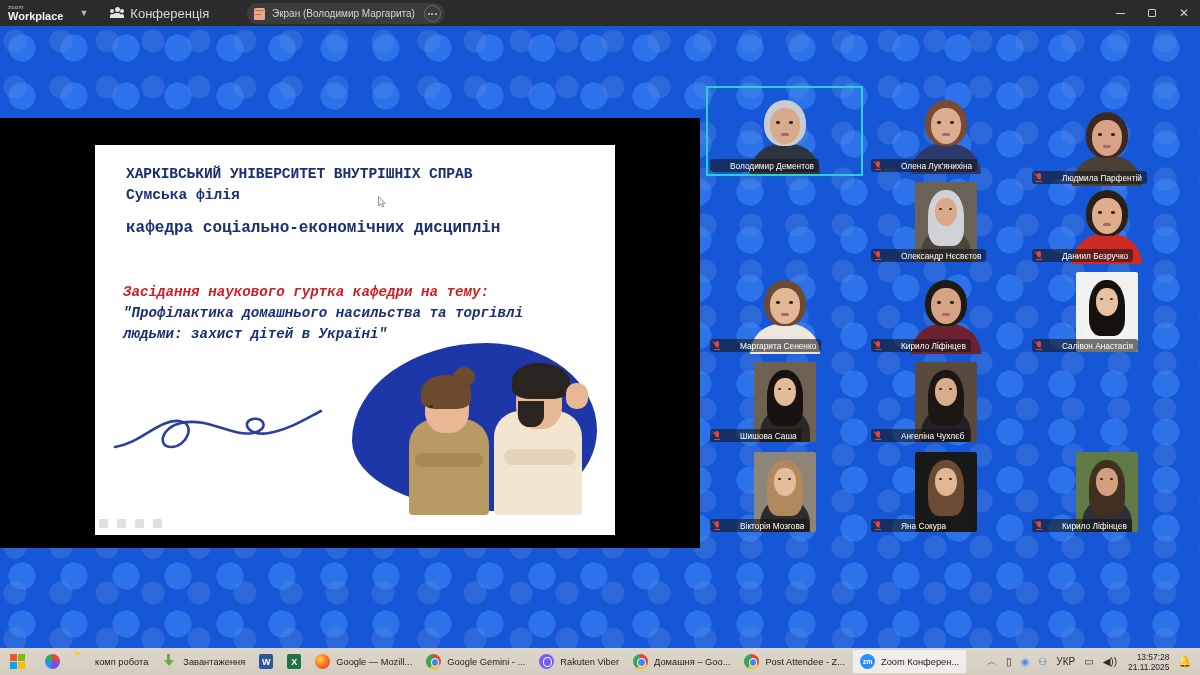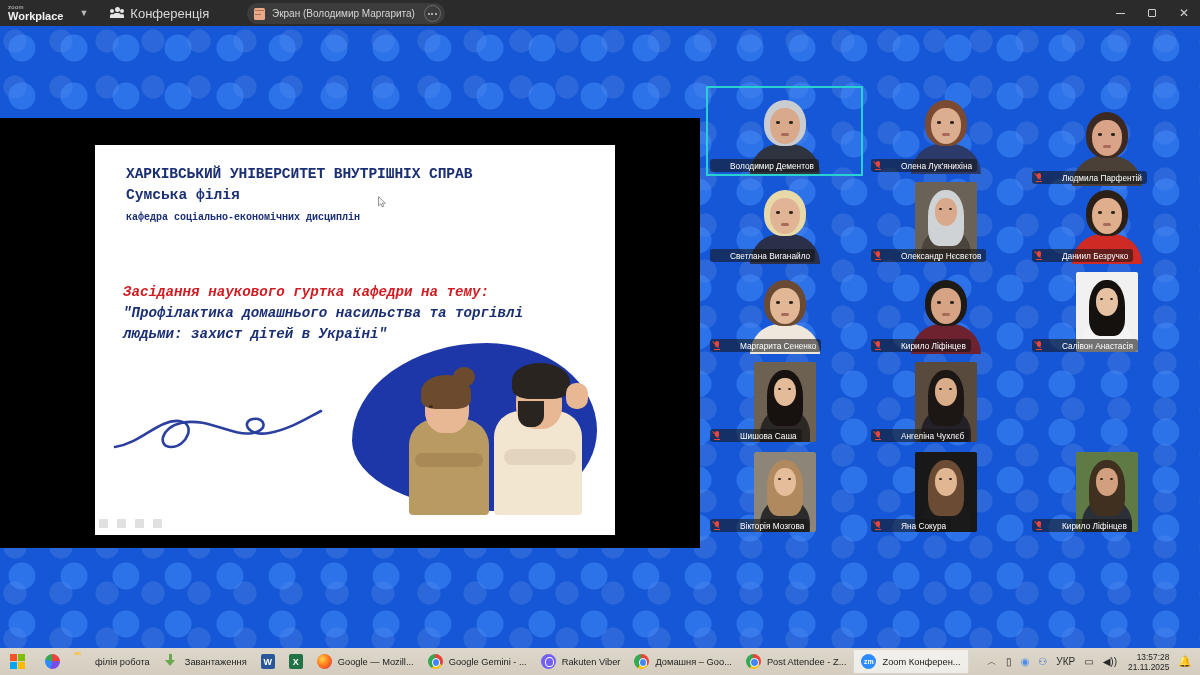--- a/index.html
+++ b/index.html
@@ -80,22 +80,22 @@
   }
   .sl-title{
     position:absolute; left:31px; top:21px; width:450px;
     color:#1b2f73; font-weight:bold; font-size:14.6px; letter-spacing:-.1px;
   }
   .sl-sub1{
     position:absolute; left:31px; top:42px;
     color:#1b2f73; font-weight:bold; font-size:14.6px;
   }
   .sl-sub2{
-    position:absolute; left:31px; top:67px;
-    color:#1b2f73; font-weight:bold; font-size:10px;
+    position:absolute; left:31px; top:74px;
+    color:#1b2f73; font-weight:bold; font-size:16px;
   }
   .sl-theme{
     position:absolute; left:28px; top:137px; width:470px;
     font-style:italic; font-weight:bold; font-size:14.2px; line-height:21px;
   }
   .sl-theme .red{ color:#d01d24; display:block; }
   .sl-theme .blue{ color:#1b2f73; display:block; }
 
   
   #illo{ position:absolute; left:0; top:210px; width:520px; height:160px; }
@@ -315,35 +315,20 @@
         </div>
         <div class="namebar">
           <span class="mic-muted">
             <span class="cap"></span>
             <span class="base"></span>
             <span class="slash"></span>
           </span>
           <span class="nm">Людмила Парфентій</span>
         </div>
       </div>
-      <div class="tile" style="left: 0px; top: 90px;">
-        <div class="tile-inner">
-          <div class="ph" style="position:absolute;left:50%;transform:translateX(-50%);bottom:0;width:74px;height:78px;">
-            <div class="torso" style="left:2px;width:70px;height:30px;background:#2a2f4a;"></div>
-            <div class="hair" style="left:16px;top:4px;width:42px;height:46px;background:#e8d9a8;"></div>
-            <div class="face" style="left:22px;top:12px;width:30px;height:36px;background:#e0b495;"></div>
-            <div style="position:absolute;left:28px;top:25px;width:4px;height:2.5px;background:#2b2119;border-radius:50%;"></div>
-            <div style="position:absolute;left:41px;top:25px;width:4px;height:2.5px;background:#2b2119;border-radius:50%;"></div>
-            <div style="position:absolute;left:33px;top:37px;width:8px;height:3px;background:#a86a5a;border-radius:3px;"></div>
-          </div>
-        </div>
-        <div class="namebar">
-          <span class="nm">Светлана Виганайло</span>
-        </div>
-      </div>
       <div class="tile" style="left: 161px; top: 90px;">
         <div class="tile-inner">
           <div style="position:absolute;inset:0;"></div>
           <div class="ph" style="position:absolute;left:50%;transform:translateX(-50%);bottom:2px;width:62px;height:80px;background:#6a6256;border-radius:2px;">
             <div class="torso" style="left:6px;width:50px;height:34px;background:#4a443c;"></div>
             <div class="hair" style="left:13px;top:8px;width:36px;height:56px;background:#cfd3d6;border-radius:46% 46% 30% 30%;"></div>
             <div class="face" style="left:20px;top:16px;width:22px;height:28px;background:#d9a98c;"></div>
             <div style="position:absolute;left:24px;top:26px;width:3px;height:2px;background:#2b2119;border-radius:50%;"></div>
             <div style="position:absolute;left:34px;top:26px;width:3px;height:2px;background:#2b2119;border-radius:50%;"></div>
           </div>
@@ -548,21 +533,21 @@
           <i></i>
           <i></i>
           <i></i>
         </span>
       </div>
       <div class="tb-btn" style="margin-left: 6px;">
         <span class="ico pwa"></span>
       </div>
       <div class="tb-btn">
         <span class="ico"><span class="folder"></span></span>
-        <span class="tb-text">філія робота</span>
+        <span class="tb-text">комп робота</span>
       </div>
       <div class="tb-btn">
         <span class="ico"><span class="dl"></span></span>
         <span class="tb-text">Завантаження</span>
       </div>
       <div class="tb-btn">
         <span class="word">W</span>
       </div>
       <div class="tb-btn">
         <span class="excel">X</span>

